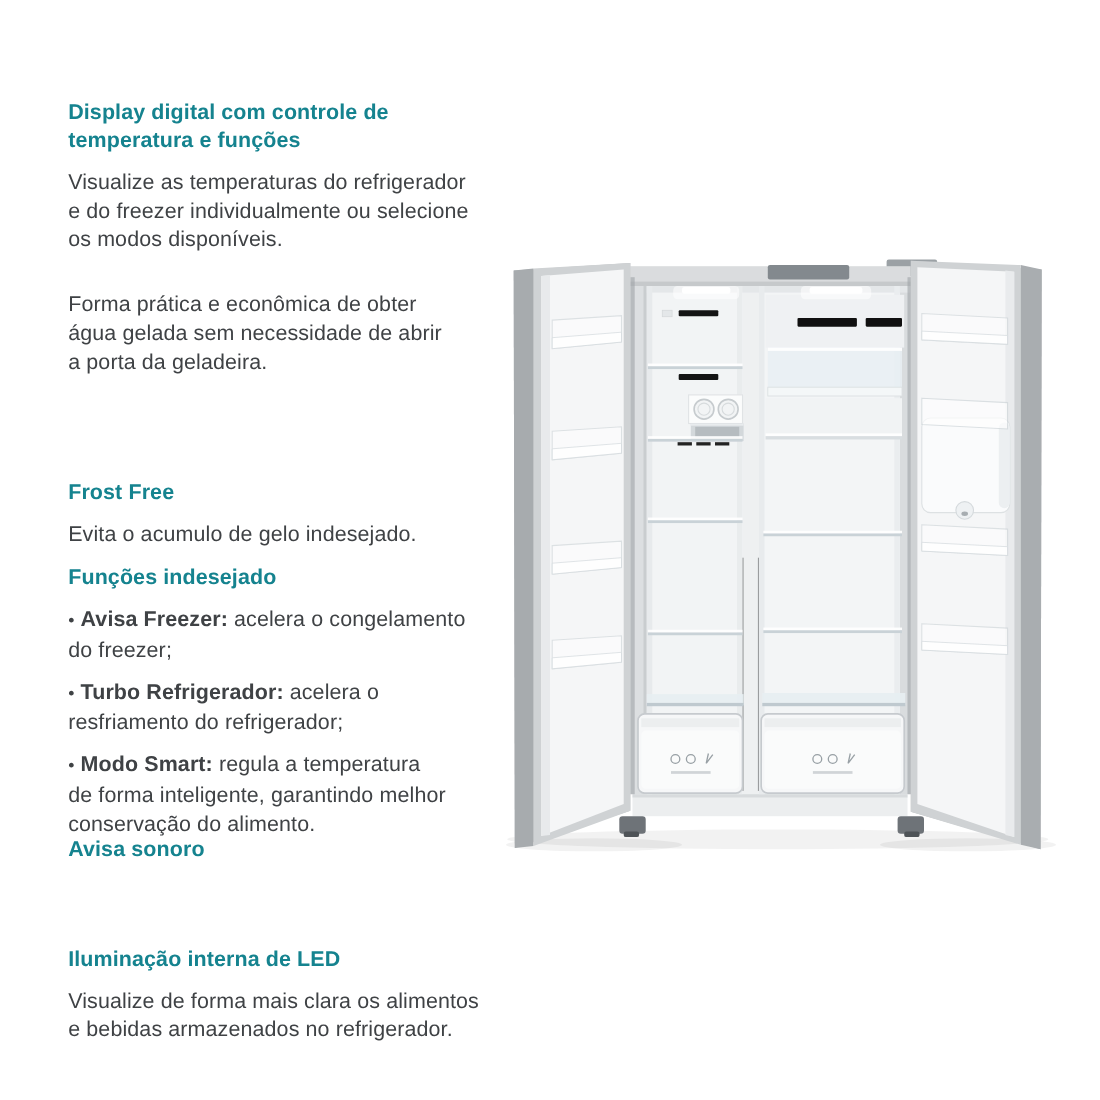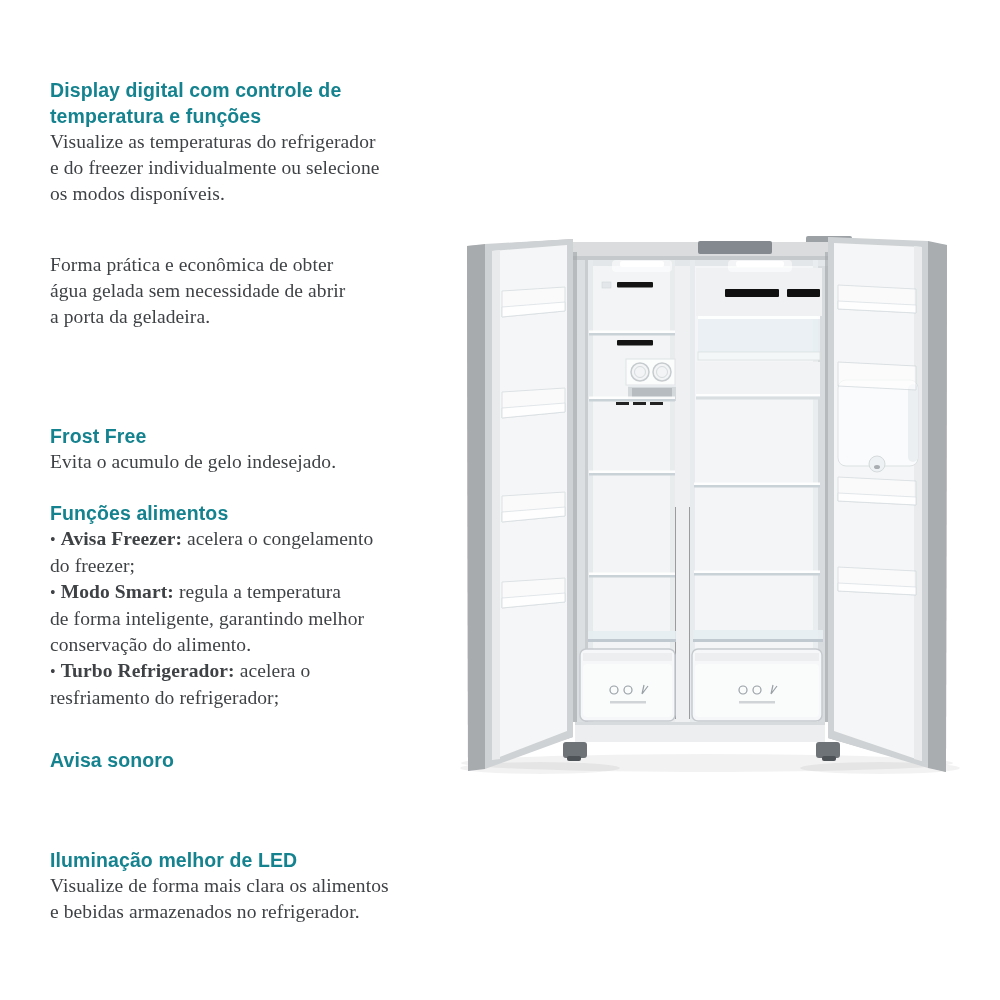--- a/index.html
+++ b/index.html
@@ -8,26 +8,26 @@
     --bg:#FFFFFF;
   }
   html,body{margin:0;padding:0;background:var(--bg);}
   .canvas{
     position:relative;width:1000px;height:1000px;background:var(--bg);
     font-family:"Liberation Sans",sans-serif;overflow:hidden;
   }
   .features{position:absolute;left:0;top:0;width:470px;height:1000px;}
   .feature{position:absolute;left:50px;width:440px;}
   .feature h3{
-    margin:0;font-size:19.5px;line-height:26px;font-weight:700;
+    margin:12px;font-size:19.5px;line-height:26px;font-weight:700;
     color:var(--accent);white-space:pre-line;letter-spacing:.1px;
   }
   .feature p{
-    margin:0;font-size:19.5px;line-height:26px;font-weight:400;
-    color:var(--body-color);white-space:pre-line;letter-spacing:.1px;font-family:Liberation Serif, serif;
+    margin:12px;font-size:19.5px;line-height:26px;font-weight:400;
+    color:var(--body-color);white-space:pre-line;letter-spacing:.1px;
   }
   .feature p b{font-weight:700;}
   .feature p .marker{font-size:16px;}
   .fridge{position:absolute;left:450px;top:212px;width:512px;height:562px;margin:0;}
   .fridge svg{display:block;width:100%;height:100%;}
 </style>
 </head>
 <body>
 
 <div class="canvas">
@@ -47,36 +47,36 @@
 água gelada sem necessidade de abrir
 a porta da geladeira.</p>
     </section>
 
     <section class="feature" style="top:423px">
       <h3>Frost Free</h3>
       <p>Evita o acumulo de gelo indesejado.</p>
     </section>
 
     <section class="feature" style="top:500px">
-      <h3>Funções alimentos</h3>
+      <h3>Funções indesejado</h3>
       <p><span class="marker">•</span> <b>Avisa Freezer:</b> <span>acelera o congelamento
 do freezer;</span></p>
+      <p><span class="marker">•</span> <b>Turbo Refrigerador:</b> <span>acelera o
+resfriamento do refrigerador;</span></p>
       <p><span class="marker">•</span> <b>Modo Smart:</b> <span>regula a temperatura
 de forma inteligente, garantindo melhor
 conservação do alimento.</span></p>
-      <p><span class="marker">•</span> <b>Turbo Refrigerador:</b> <span>acelera o
-resfriamento do refrigerador;</span></p>
     </section>
 
     <section class="feature" style="top:747px">
       <h3>Avisa sonoro</h3>
     </section>
 
     <section class="feature" style="top:847px">
-      <h3>Iluminação melhor de LED</h3>
+      <h3>Iluminação interna de LED</h3>
       <p>Visualize de forma mais clara os alimentos
 e bebidas armazenados no refrigerador.</p>
     </section>
 
   </aside>
 
   <figure class="fridge">
     <svg viewBox="0 0 512 562" xmlns="http://www.w3.org/2000/svg">
 
       <g>

